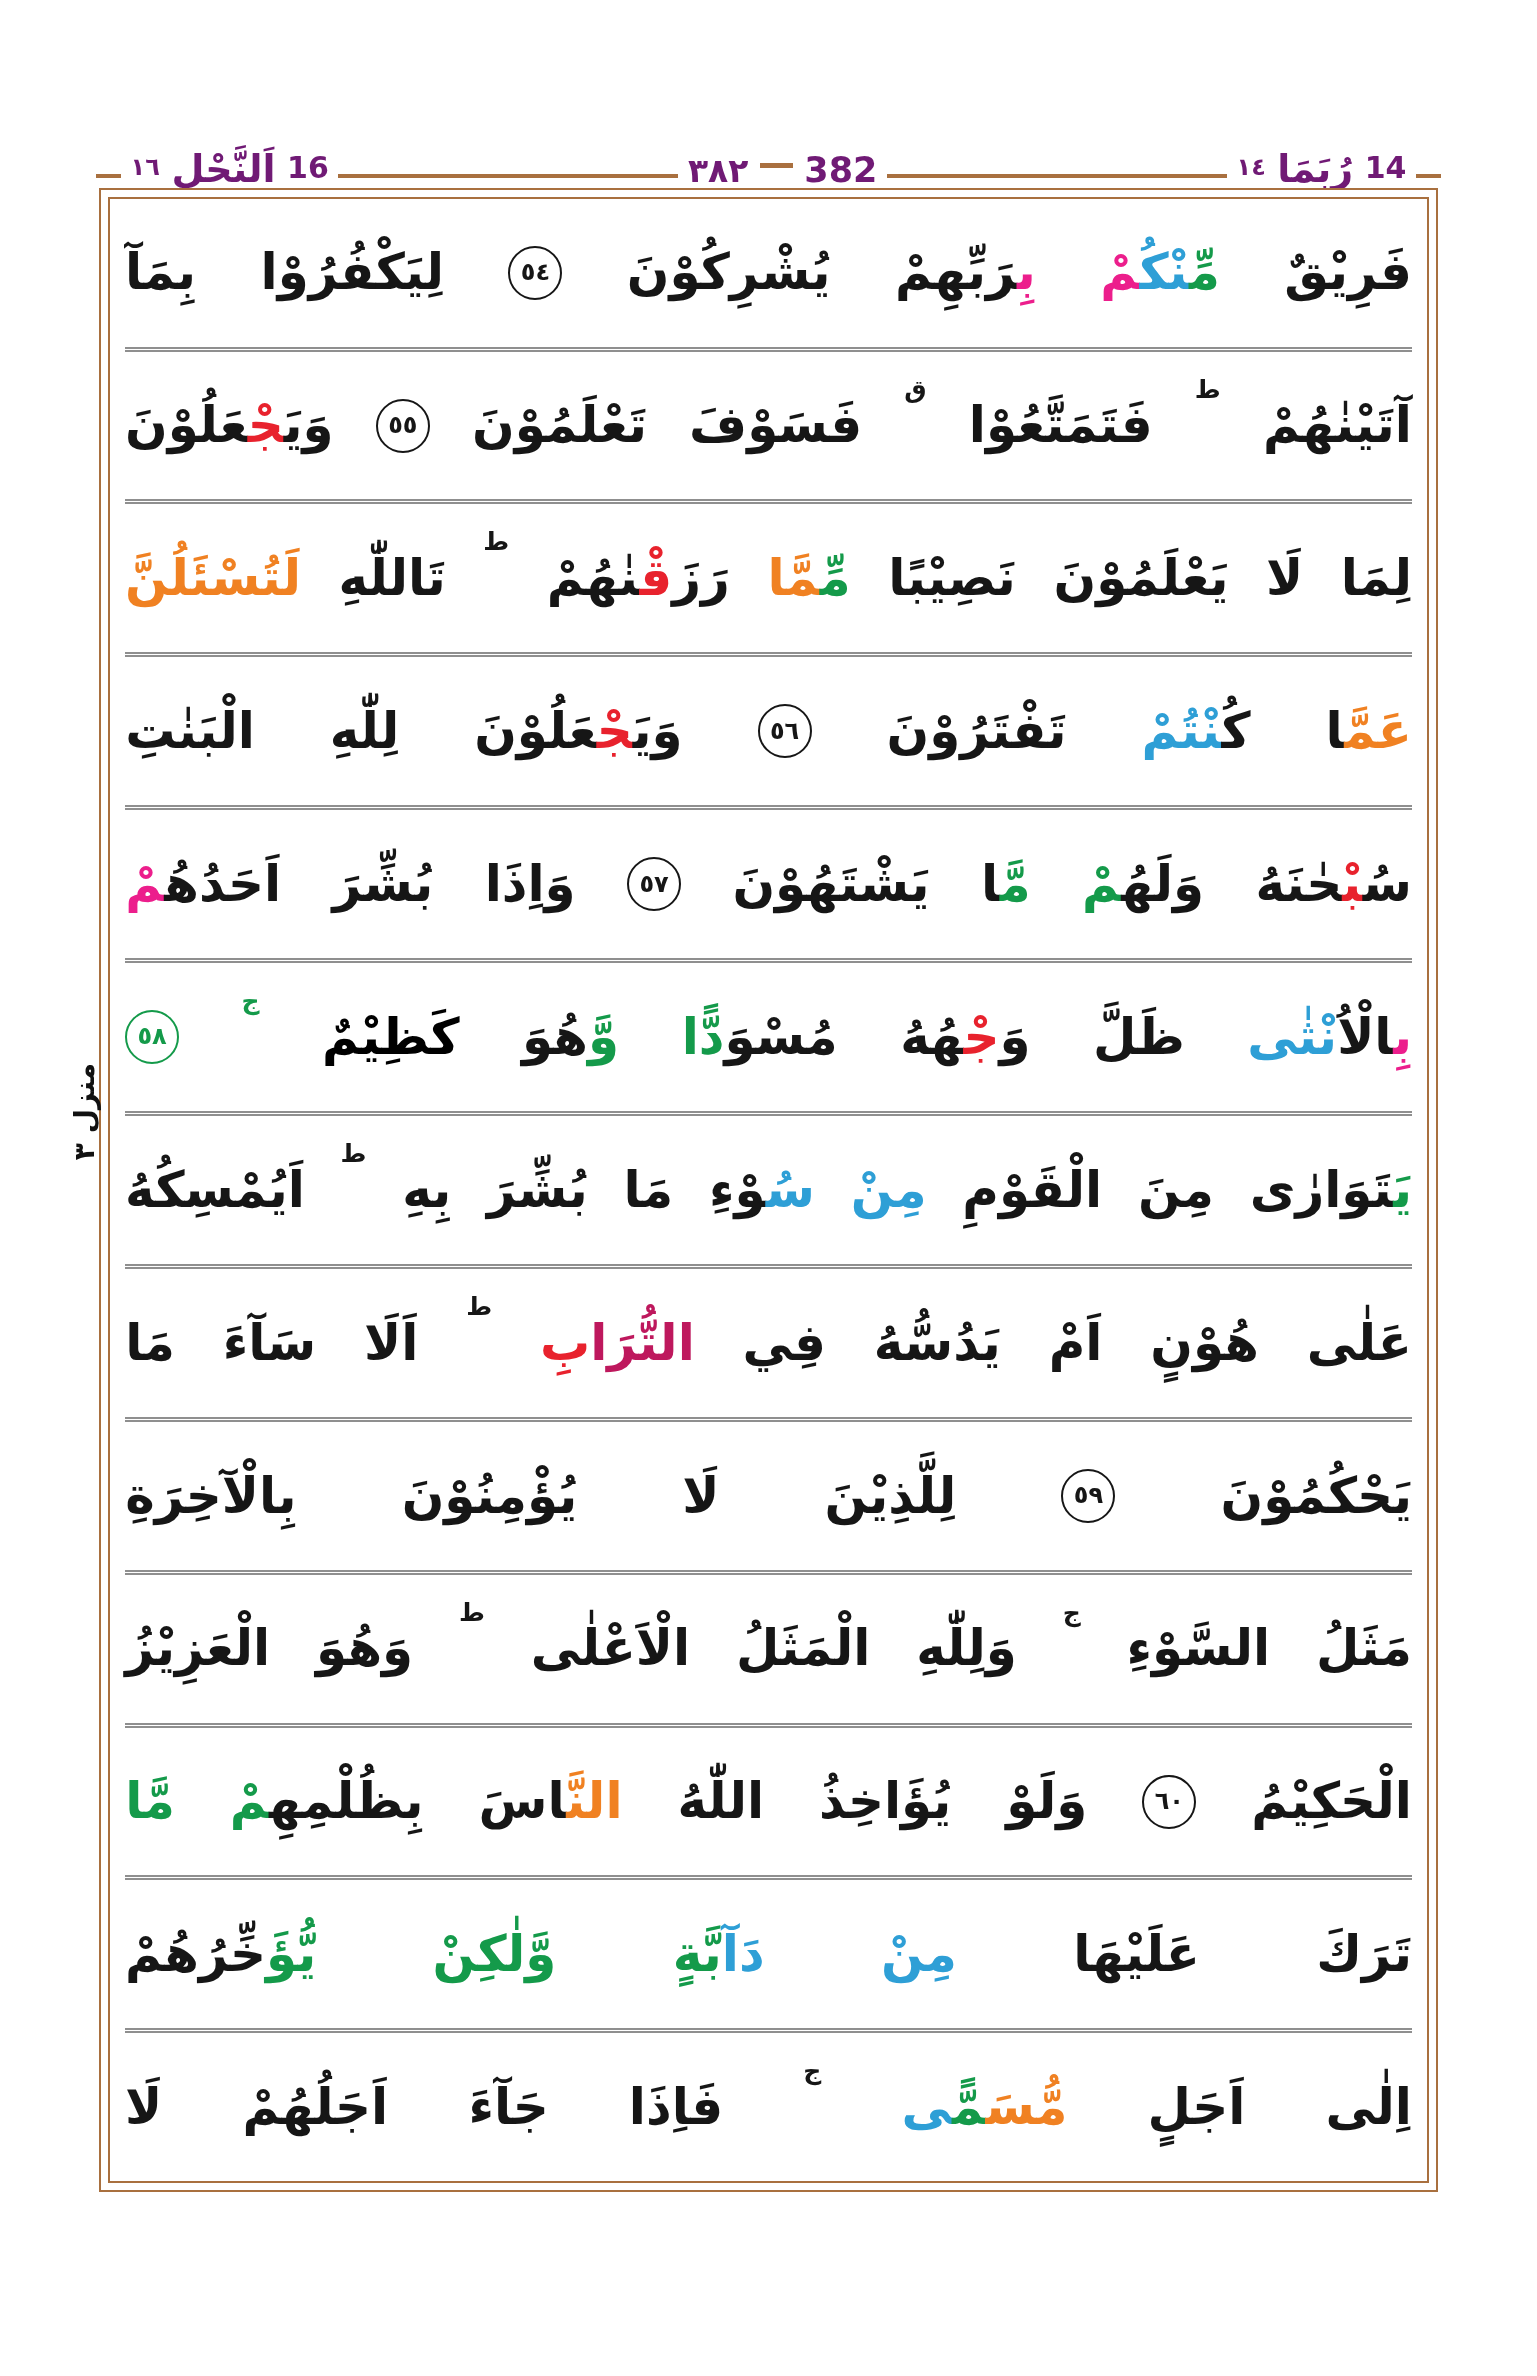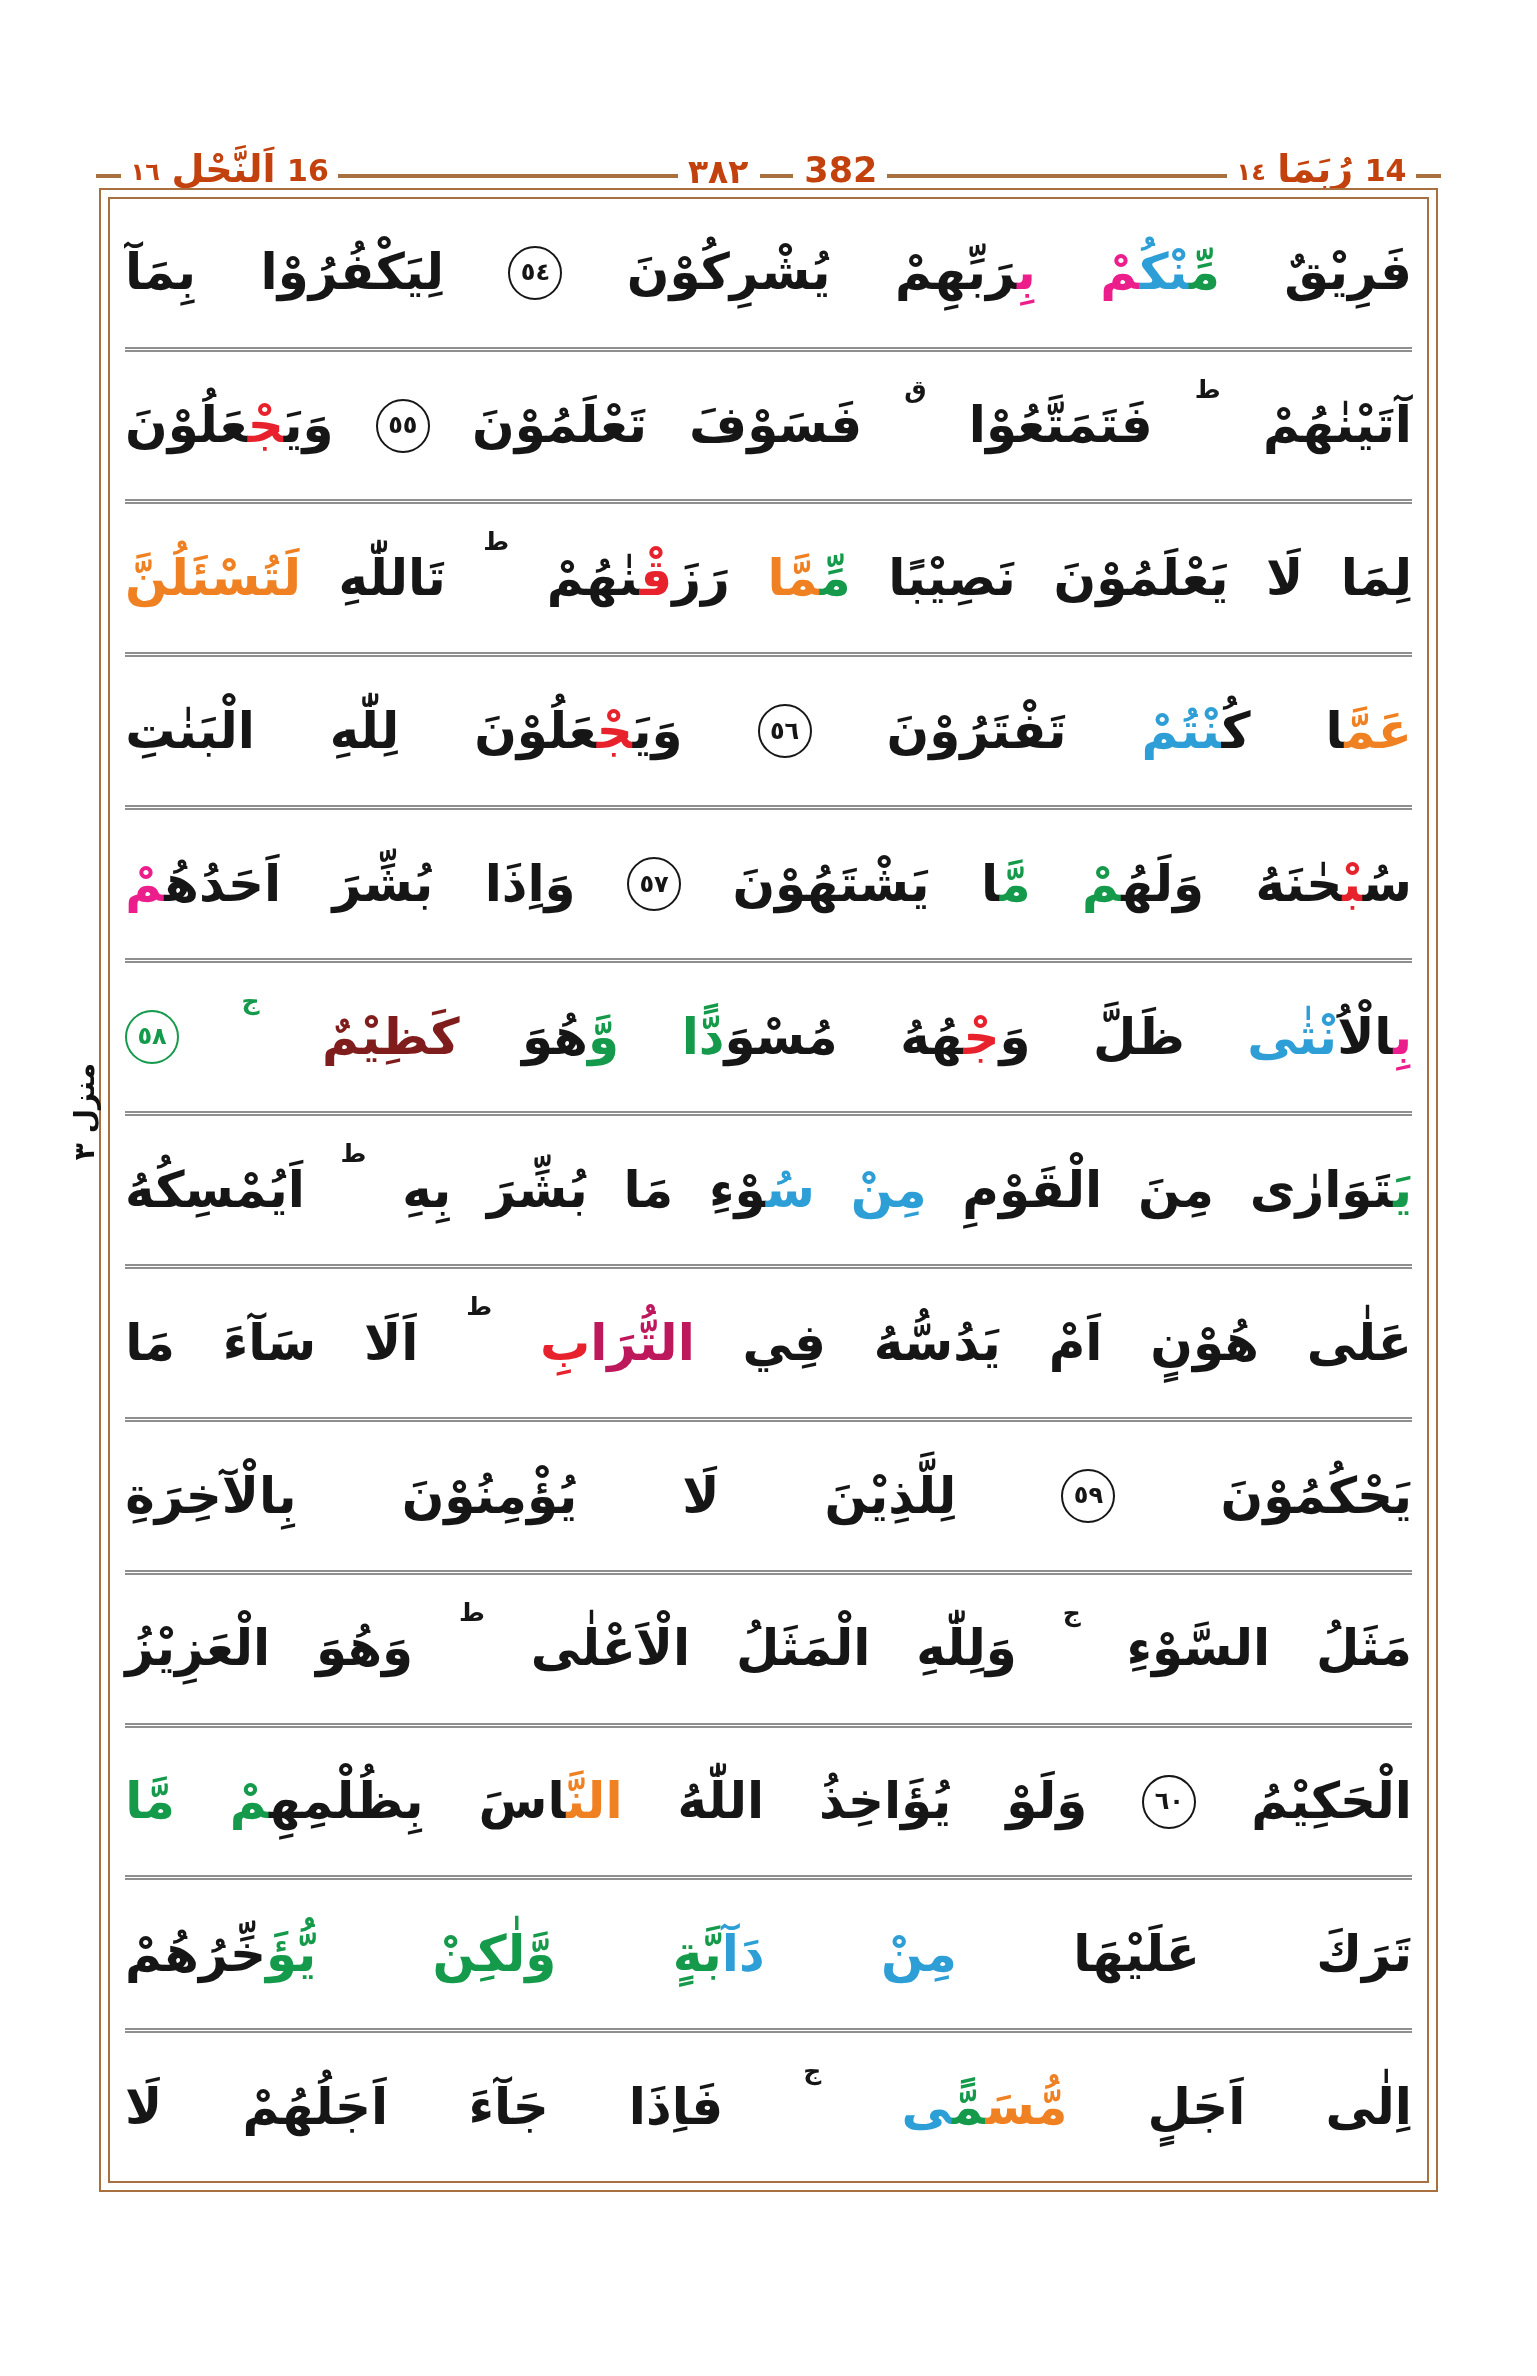--- a/index.html
+++ b/index.html
@@ -8,21 +8,21 @@
     font-family:"DejaVu Sans",sans-serif;overflow:hidden;
   }
   
   .header{
     position:absolute;left:96px;right:96px;top:113px;height:75px;
     display:flex;align-items:flex-end;
   }
   .hrule{height:4.8px;background:#a9703f;margin-bottom:9.6px;}
   .hrule.short{flex:0 0 25px;}
   .hrule.long{flex:1;}
-  .hgroup{display:flex;align-items:flex-end;gap:11.5px;padding:0 9.6px;color:#c2410c;}
+  .hgroup{display:flex;align-items:center;gap:11.5px;padding:0 9.6px;color:#701a75;}
   .h-name{font-size:38px;font-weight:bold;line-height:1;}
   .h-num-west{font-size:30px;font-weight:bold;line-height:1;margin-bottom:1.9px;}
   .h-num-arab{font-size:24px;font-weight:bold;line-height:1;margin-bottom:3.8px;}
   .h-page-arab{font-size:33px;font-weight:bold;line-height:1;}
   .h-page-west{font-size:35px;font-weight:bold;line-height:1;}
   .hdash{flex:0 0 33px;height:4.8px;background:#a9703f;margin-bottom:9.6px;}
   
   .frame{
     position:absolute;left:99px;top:188px;width:1339px;height:2004px;
     border:2.9px solid #a9703f;box-sizing:border-box;padding:6.7px;background:#fff;
@@ -126,21 +126,21 @@
         <span class="word"><span style="color: rgb(22, 22, 22);">وَاِذَا</span></span>
         <span class="word"><span style="color: rgb(22, 22, 22);">بُشِّرَ</span></span>
         <span class="word"><span style="color: rgb(22, 22, 22);">اَحَدُهُ</span><span style="color: rgb(236, 30, 140);">مْ</span></span>
       </div>
       <div class="line">
         <span class="word"><span style="color: rgb(236, 30, 140);">بِ</span><span style="color: rgb(22, 22, 22);">الْاُ</span><span style="color: rgb(46, 159, 214);">نْثٰى</span></span>
         <span class="word"><span style="color: rgb(22, 22, 22);">ظَلَّ</span></span>
         <span class="word"><span style="color: rgb(22, 22, 22);">وَ</span><span style="color: rgb(232, 34, 45);">جْ</span><span style="color: rgb(22, 22, 22);">هُهُ</span></span>
         <span class="word"><span style="color: rgb(22, 22, 22);">مُسْوَ</span><span style="color: rgb(20, 154, 74);">دًّا</span></span>
         <span class="word"><span style="color: rgb(20, 154, 74);">وَّ</span><span style="color: rgb(22, 22, 22);">هُوَ</span></span>
-        <span class="word"><span style="color: #7f1d1d;">كَظِيْمٌ</span></span>
+        <span class="word"><span style="color: #000000;">كَظِيْمٌ</span></span>
         <span class="small-mark" style="color: rgb(20, 154, 74);">ج</span>
         <span class="verse" style="color: rgb(20, 154, 74);">٥٨</span>
       </div>
       <div class="line">
         <span class="word"><span style="color: rgb(20, 154, 74);">يَ</span><span style="color: rgb(22, 22, 22);">تَوَارٰى</span></span>
         <span class="word"><span style="color: rgb(22, 22, 22);">مِنَ</span></span>
         <span class="word"><span style="color: rgb(22, 22, 22);">الْقَوْمِ</span></span>
         <span class="word"><span style="color: rgb(46, 159, 214);">مِنْ</span></span>
         <span class="word"><span style="color: rgb(46, 159, 214);">سُ</span><span style="color: rgb(22, 22, 22);">وْءِ</span></span>
         <span class="word"><span style="color: rgb(22, 22, 22);">مَا</span></span>

